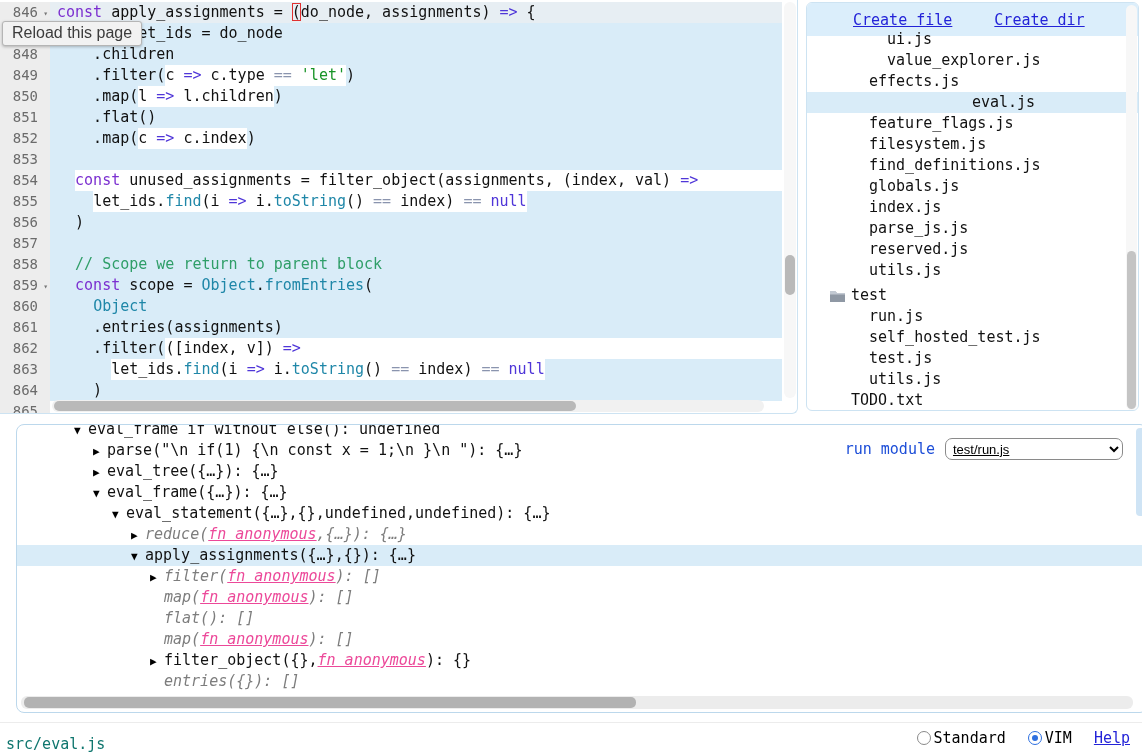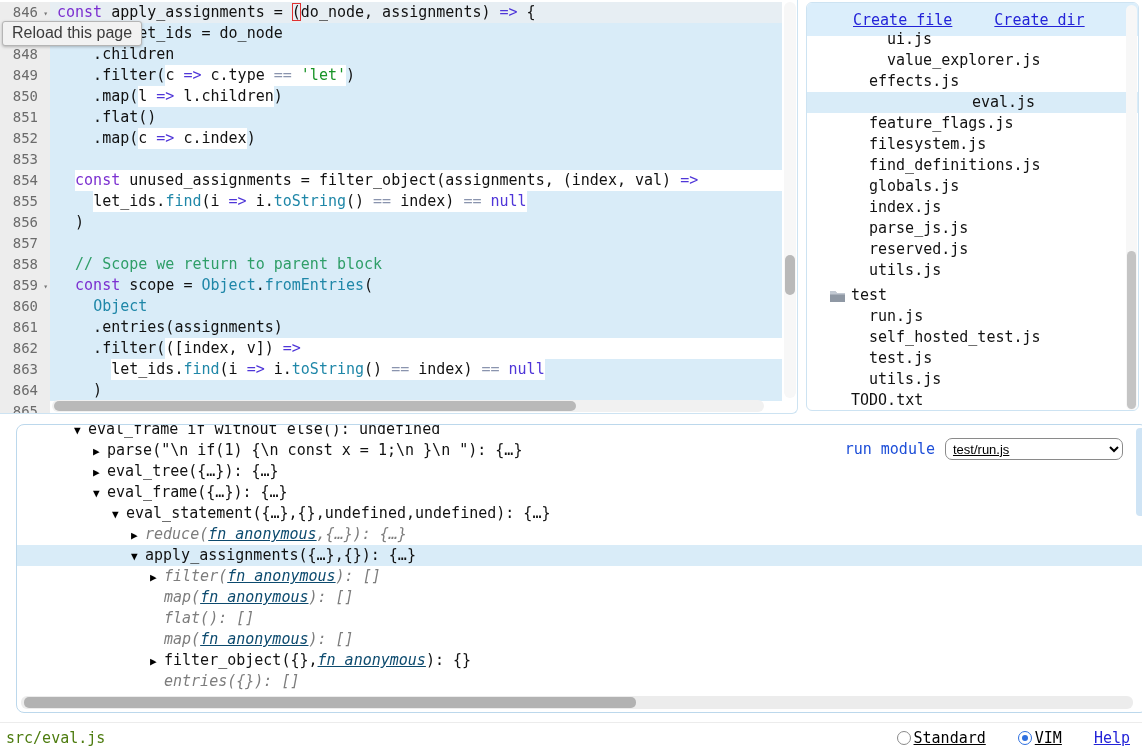--- a/index.html
+++ b/index.html
@@ -65,36 +65,36 @@
 
   
   #calltree{position:absolute;left:16px;top:424px;width:1132px;height:289px;background:#fff;
             border:1px solid #bcd8ec;border-radius:8px;overflow:hidden;box-sizing:border-box;}
   #tree-rows{margin-top:-6px;font-size:15px;}
   .trow{height:21px;line-height:21px;white-space:pre;color:#111;}
   .trow.sel{background:#d9ecf8;}
   .arrow{display:inline-block;width:14px;font-size:11px;color:#000;}
   .tp-d{color:#111;}
   .tp-g{color:#7d7d7d;font-style:italic;}
-  .tp-l{color:#0c4a6e;font-style:italic;text-decoration:underline;cursor:pointer;}
+  .tp-l{color:#ec4899;font-style:italic;text-decoration:underline;cursor:pointer;}
   #run-module{position:absolute;top:13px;right:24px;display:flex;align-items:center;gap:10px;}
   #run-module-label{font-size:15px;color:#1d4ed8;}
   #run-module-select{width:178px;height:22px;font-family:"Liberation Sans",sans-serif;
                      font-size:13px;border:1px solid #8a8a8a;border-radius:7px;background:#fff;
                      padding-left:3px;text-decoration:underline;}
   #ct-hscroll{left:4px;bottom:3px;width:1112px;height:13px;background:#ececec;}
   #ct-hthumb{left:3px;width:612px;height:11px;background:#b2b2b2;}
   #ct-vthumb{position:absolute;right:2px;top:3px;width:9px;height:88px;background:#cfe4f5;border-radius:4px;}
 
   
   #statusbar{position:absolute;left:0;bottom:0;width:1142px;height:31px;background:#fff;
              border-top:1px solid #ececec;box-sizing:border-box;}
-  #status-path{position:absolute;left:6px;top:6px;font-size:15px;color:#4d7c0f;}
-  #status-right{position:absolute;right:12px;top:6px;display:flex;align-items:center;gap:32px;
-                font-size:15px;text-decoration:underline;}
+  #status-path{position:absolute;left:6px;top:12px;font-size:15px;color:#0f766e;}
+  #status-right{position:absolute;right:12px;top:6px;display:flex;align-items:center;gap:22px;
+                font-size:15px;}
   .radio-wrap{display:flex;align-items:center;gap:3px;cursor:pointer;}
   .radio{width:12px;height:12px;border-radius:50%;border:1.5px solid #8a8a8a;background:#fff;
          position:relative;flex:none;}
   .radio.on{border-color:#2d6fe0;}
   .radio.on::after{content:"";position:absolute;left:3px;top:3px;width:6px;height:6px;
                    border-radius:50%;background:#2d6fe0;}
 </style>
 </head>
 <body>
 

